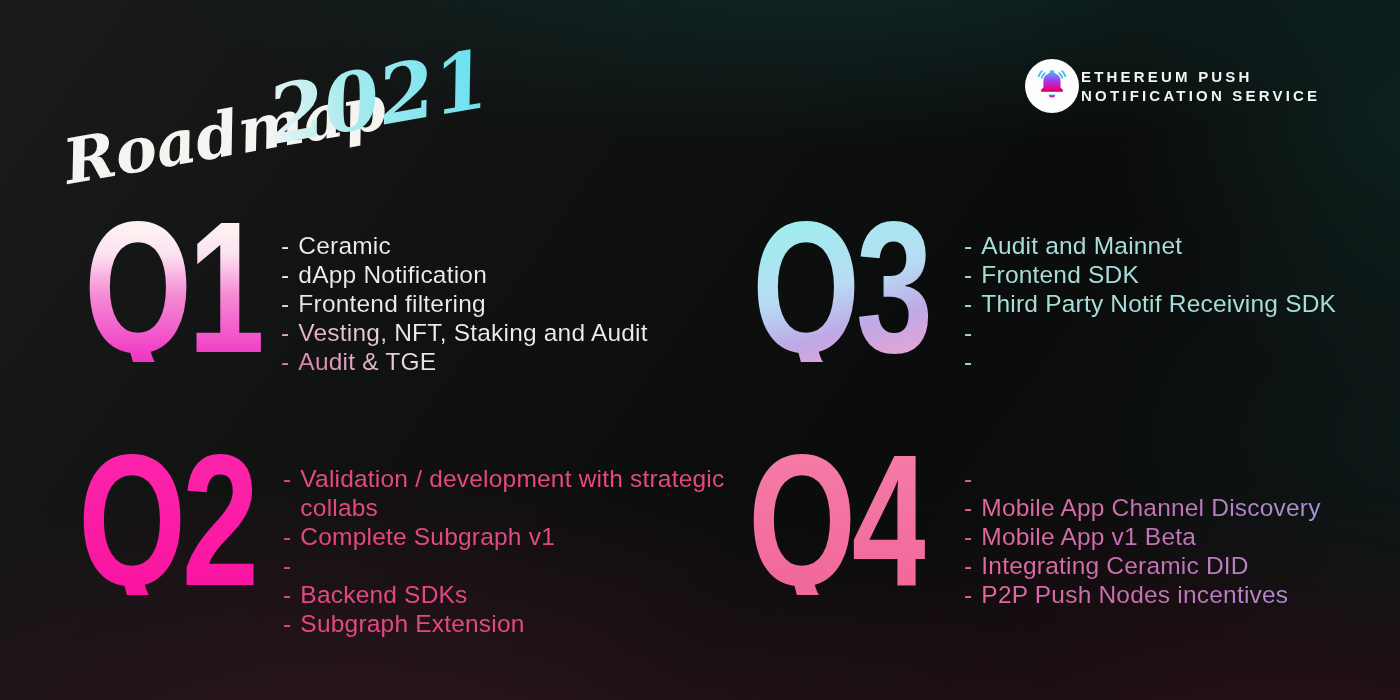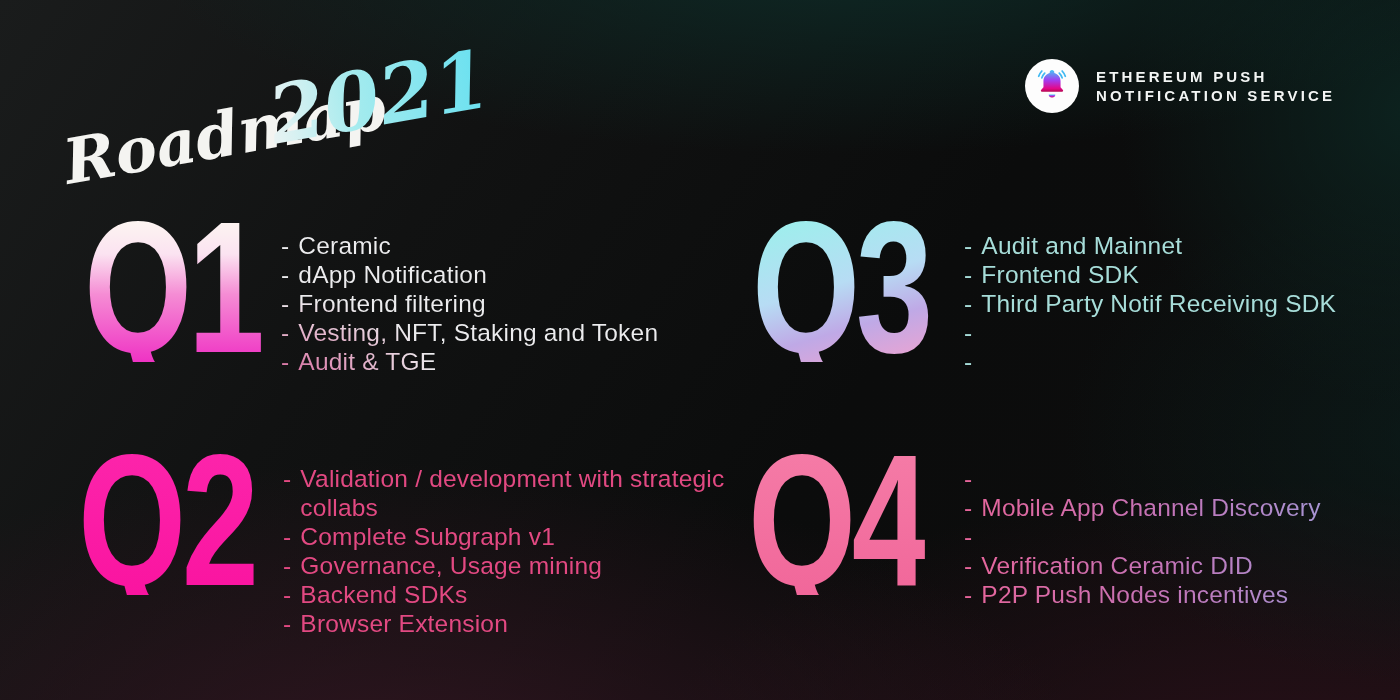--- a/index.html
+++ b/index.html
@@ -38,21 +38,21 @@
   }
   
   .brand{position:absolute;left:1025px;top:59px;display:flex;align-items:center;}
   .logo-circle{
     width:54px;height:54px;border-radius:50%;
     background:#fdfdfd;
     display:flex;align-items:center;justify-content:center;
     flex:0 0 auto;
   }
   .brand-text{
-    margin-left:17px;
+    margin-left:2px;
     color:#f3f5f4;
     font-size:15px;line-height:19px;
     font-weight:700;letter-spacing:3.2px;
     white-space:nowrap;
   }
   
   .qnum{
     position:absolute;
     font-size:188px;line-height:.8;
     font-weight:800;
@@ -134,21 +134,21 @@
     <li>
         <span class="dash">-</span>
         <span>dApp Notification</span>
       </li>
     <li>
         <span class="dash">-</span>
         <span>Frontend filtering</span>
       </li>
     <li>
         <span class="dash">-</span>
-        <span>Vesting, NFT, Staking and Token</span>
+        <span>Vesting, NFT, Staking and Audit</span>
       </li>
     <li>
         <span class="dash">-</span>
         <span>Audit &amp; TGE</span>
       </li>
   </ul>
 
   <div class="qnum qnum-3">Q3</div>
   <ul class="qlist qlist-3">
     <li>
@@ -176,47 +176,47 @@
     <li>
         <span class="dash">-</span>
         <span>Validation / development with strategic collabs</span>
       </li>
     <li>
         <span class="dash">-</span>
         <span>Complete Subgraph v1</span>
       </li>
     <li>
         <span class="dash">-</span>
-        <span>Governance, Usage mining</span>
       </li>
     <li>
         <span class="dash">-</span>
         <span>Backend SDKs</span>
       </li>
     <li>
         <span class="dash">-</span>
-        <span>Browser Extension</span>
+        <span>Subgraph Extension</span>
       </li>
   </ul>
 
   <div class="qnum qnum-4">Q4</div>
   <ul class="qlist qlist-4">
     <li>
         <span class="dash">-</span>
       </li>
     <li>
         <span class="dash">-</span>
         <span>Mobile App Channel Discovery</span>
       </li>
     <li>
         <span class="dash">-</span>
-      </li>
-    <li>
-        <span class="dash">-</span>
-        <span>Verification Ceramic DID</span>
+        <span>Mobile App v1 Beta</span>
+      </li>
+    <li>
+        <span class="dash">-</span>
+        <span>Integrating Ceramic DID</span>
       </li>
     <li>
         <span class="dash">-</span>
         <span>P2P Push Nodes incentives</span>
       </li>
   </ul>
 
 </div>
 
 </body></html>

